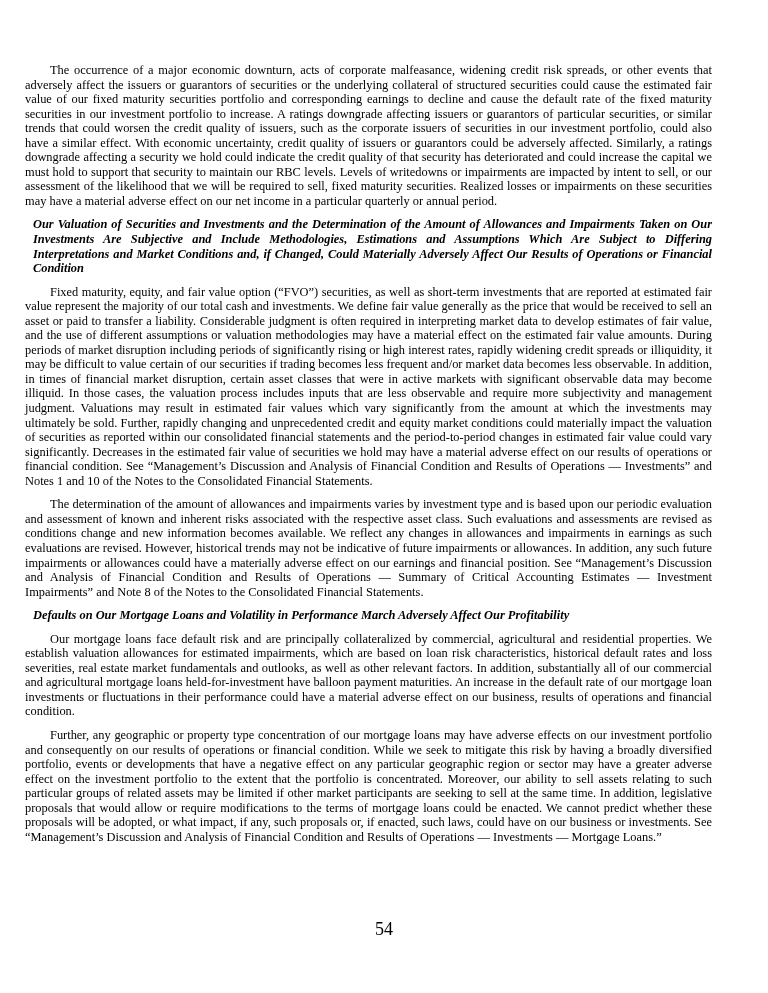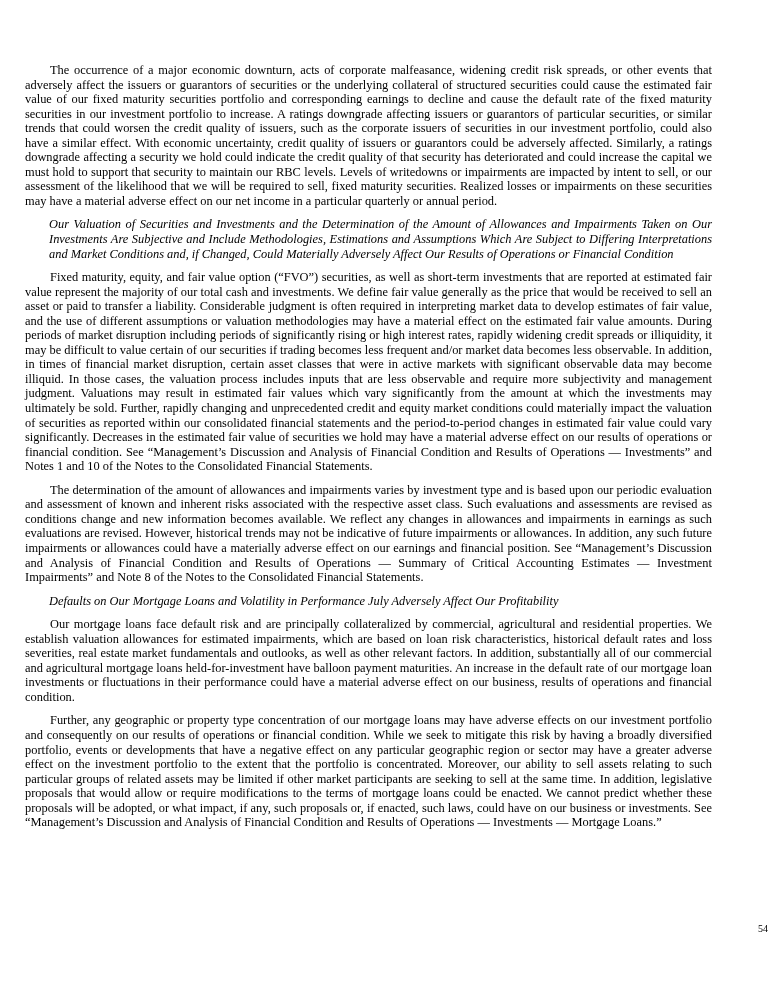--- a/index.html
+++ b/index.html
@@ -23,44 +23,44 @@
     width: 687px;
   }
   .para {
     margin: 0 0 9px 0;
     font-size: 12.4px;
     line-height: 14.55px;
     text-align: justify;
     text-indent: 25px;
   }
   .heading {
-    margin: 0 0 9px 24px;
+    margin: 0 0 9px 8px;
     font-size: 12.4px;
     line-height: 14.55px;
-    font-weight: normal;
+    font-weight: bold;
     font-style: italic;
     text-align: justify;
   }
   .page-number {
     position: absolute;
     top: 922px;
     left: 0;
     right: 0;
-    text-align: right;
-    font-size: 10px;
+    text-align: center;
+    font-size: 18px;
     line-height: 14.55px;
   }
 </style>
 </head>
 <body>
 
 <div class="page">
   <div class="content">
     <p class="para">The occurrence of a major economic downturn, acts of corporate malfeasance, widening credit risk spreads, or other events that adversely affect the issuers or guarantors of securities or the underlying collateral of structured securities could cause the estimated fair value of our fixed maturity securities portfolio and corresponding earnings to decline and cause the default rate of the fixed maturity securities in our investment portfolio to increase. A ratings downgrade affecting issuers or guarantors of particular securities, or similar trends that could worsen the credit quality of issuers, such as the corporate issuers of securities in our investment portfolio, could also have a similar effect. With economic uncertainty, credit quality of issuers or guarantors could be adversely affected. Similarly, a ratings downgrade affecting a security we hold could indicate the credit quality of that security has deteriorated and could increase the capital we must hold to support that security to maintain our RBC levels. Levels of writedowns or impairments are impacted by intent to sell, or our assessment of the likelihood that we will be required to sell, fixed maturity securities. Realized losses or impairments on these securities may have a material adverse effect on our net income in a particular quarterly or annual period.</p>
     <h2 class="heading">Our Valuation of Securities and Investments and the Determination of the Amount of Allowances and Impairments Taken on Our Investments Are Subjective and Include Methodologies, Estimations and Assumptions Which Are Subject to Differing Interpretations and Market Conditions and, if Changed, Could Materially Adversely Affect Our Results of Operations or Financial Condition</h2>
     <p class="para">Fixed maturity, equity, and fair value option (“FVO”) securities, as well as short-term investments that are reported at estimated fair value represent the majority of our total cash and investments. We define fair value generally as the price that would be received to sell an asset or paid to transfer a liability. Considerable judgment is often required in interpreting market data to develop estimates of fair value, and the use of different assumptions or valuation methodologies may have a material effect on the estimated fair value amounts. During periods of market disruption including periods of significantly rising or high interest rates, rapidly widening credit spreads or illiquidity, it may be difficult to value certain of our securities if trading becomes less frequent and/or market data becomes less observable. In addition, in times of financial market disruption, certain asset classes that were in active markets with significant observable data may become illiquid. In those cases, the valuation process includes inputs that are less observable and require more subjectivity and management judgment. Valuations may result in estimated fair values which vary significantly from the amount at which the investments may ultimately be sold. Further, rapidly changing and unprecedented credit and equity market conditions could materially impact the valuation of securities as reported within our consolidated financial statements and the period-to-period changes in estimated fair value could vary significantly. Decreases in the estimated fair value of securities we hold may have a material adverse effect on our results of operations or financial condition. See “Management’s Discussion and Analysis of Financial Condition and Results of Operations — Investments” and Notes 1 and 10 of the Notes to the Consolidated Financial Statements.</p>
     <p class="para">The determination of the amount of allowances and impairments varies by investment type and is based upon our periodic evaluation and assessment of known and inherent risks associated with the respective asset class. Such evaluations and assessments are revised as conditions change and new information becomes available. We reflect any changes in allowances and impairments in earnings as such evaluations are revised. However, historical trends may not be indicative of future impairments or allowances. In addition, any such future impairments or allowances could have a materially adverse effect on our earnings and financial position. See “Management’s Discussion and Analysis of Financial Condition and Results of Operations — Summary of Critical Accounting Estimates — Investment Impairments” and Note 8 of the Notes to the Consolidated Financial Statements.</p>
-    <h2 class="heading">Defaults on Our Mortgage Loans and Volatility in Performance July Adversely Affect Our Profitability</h2>
+    <h2 class="heading">Defaults on Our Mortgage Loans and Volatility in Performance March Adversely Affect Our Profitability</h2>
     <p class="para">Our mortgage loans face default risk and are principally collateralized by commercial, agricultural and residential properties. We establish valuation allowances for estimated impairments, which are based on loan risk characteristics, historical default rates and loss severities, real estate market fundamentals and outlooks, as well as other relevant factors. In addition, substantially all of our commercial and agricultural mortgage loans held-for-investment have balloon payment maturities. An increase in the default rate of our mortgage loan investments or fluctuations in their performance could have a material adverse effect on our business, results of operations and financial condition.</p>
     <p class="para">Further, any geographic or property type concentration of our mortgage loans may have adverse effects on our investment portfolio and consequently on our results of operations or financial condition. While we seek to mitigate this risk by having a broadly diversified portfolio, events or developments that have a negative effect on any particular geographic region or sector may have a greater adverse effect on the investment portfolio to the extent that the portfolio is concentrated. Moreover, our ability to sell assets relating to such particular groups of related assets may be limited if other market participants are seeking to sell at the same time. In addition, legislative proposals that would allow or require modifications to the terms of mortgage loans could be enacted. We cannot predict whether these proposals will be adopted, or what impact, if any, such proposals or, if enacted, such laws, could have on our business or investments. See “Management’s Discussion and Analysis of Financial Condition and Results of Operations — Investments — Mortgage Loans.”</p>
   </div>
   <div class="page-number">54</div>
 </div>
 
 </body></html>

